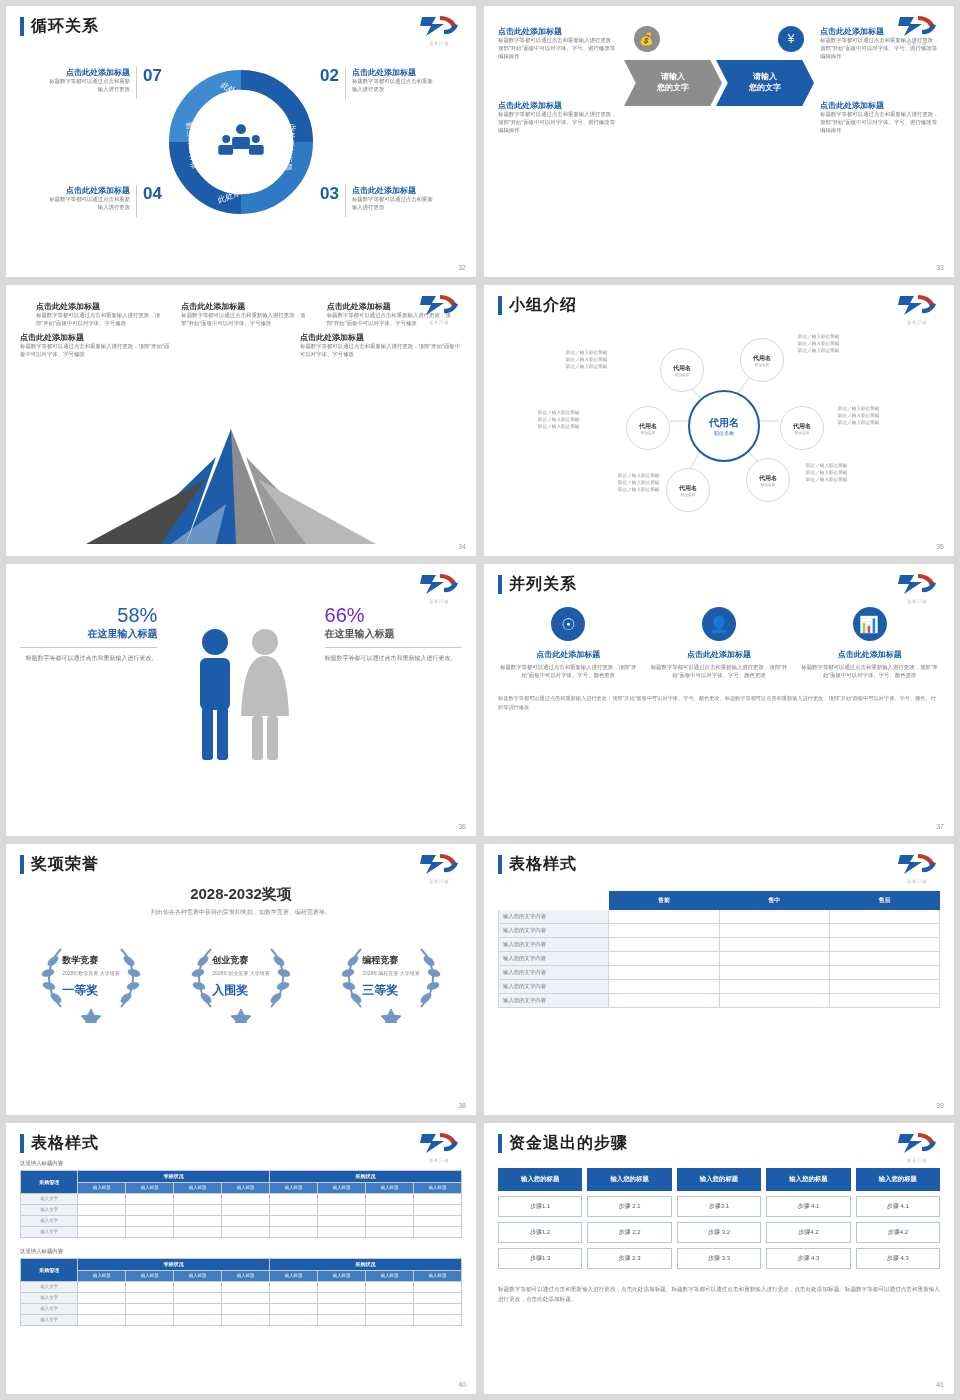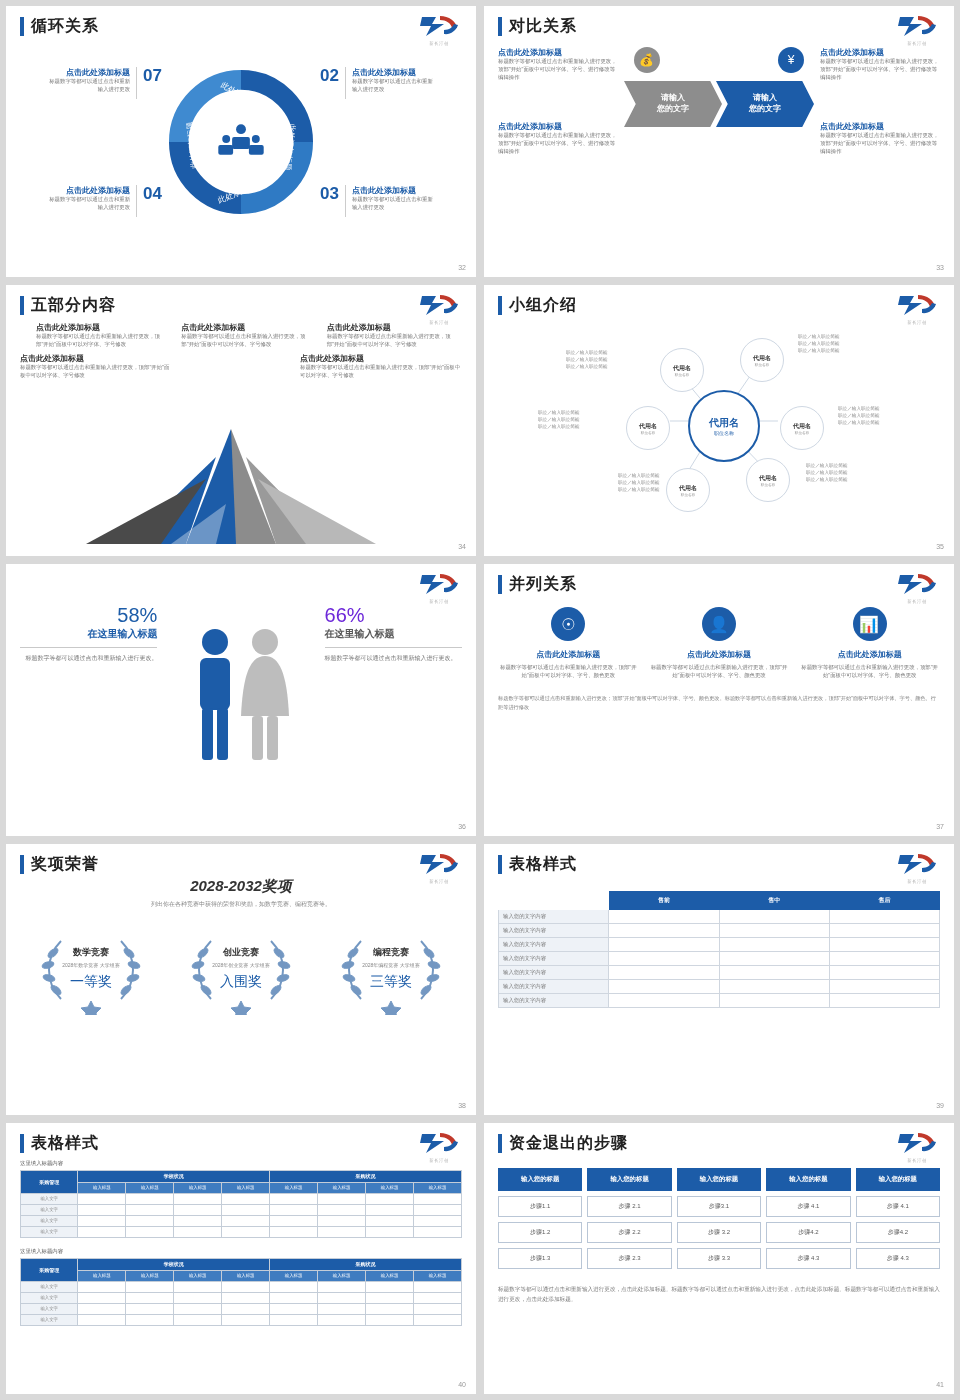--- a/index.html
+++ b/index.html
@@ -131,28 +131,28 @@
   .s37-cards { display:grid; grid-template-columns:1fr 1fr 1fr; gap:10px; margin-top:12px;}
   .s37-card { text-align:center; }
   .s37-icon {
     width:34px; height:34px; border-radius:50%; background:#1c5ca8; color:#fff;
     margin:0 auto 8px; display:flex; align-items:center; justify-content:center; font-size:16px;
   }
   .s37-card .h { font-size:8px; font-weight:bold; color:#1c5ca8; margin-bottom:4px;}
   .s37-foot { font-size:5.2px; color:#808080; line-height:1.7; margin-top:14px;}
 
   
-  .s38-h { text-align:center; font-size:15px; font-weight:bold; color:#333; margin-top:2px;font-style:italic;}
+  .s38-h { text-align:center; font-size:15px; font-weight:bold; color:#333; margin-top:10px;}
   .s38-sub { text-align:center; font-size:6px; color:#888; margin-top:4px;}
   .s38-row { display:grid; grid-template-columns:1fr 1fr 1fr; gap:8px; margin-top:14px;}
   .wreath { position:relative; height:92px; display:flex; align-items:center; justify-content:center;}
-  .wreath .inner { text-align:center; z-index:2;}
+  .wreath .inner { text-align:left; z-index:2;}
   .wreath .t1 { font-size:9px; font-weight:bold; color:#333; }
   .wreath .t2 { font-size:5px; color:#888; line-height:1.5; margin-top:3px;}
-  .wreath .t3 { font-size:14px; font-weight:normal; color:#1c5ca8; margin-top:4px;}
+  .wreath .t3 { font-size:12px; font-weight:bold; color:#1c5ca8; margin-top:4px;}
   .wreath svg { position:absolute; left:0; top:0; width:100%; height:100%; }
 
   
   table { border-collapse: collapse; width: 100%; }
   .tbl39 { margin-top: 16px; }
   .tbl39 th {
     background:#1c5ca8; color:#fff; font-size:6px; font-weight:bold;
     padding:4px 2px; border:1px solid #1c5ca8;
   }
   .tbl39 td { border:1px solid #cfd6df; font-size:5.4px; color:#777; padding:3px 4px; height:12px;}
@@ -258,24 +258,20 @@
             <div class="subhead">点击此处添加标题</div>
             <div class="bodytext">标题数字等都可以通过点击和重新输入进行更改</div>
           </div>
         </div>
       </div>
     </div>
     <div class="slide-num">32</div>
   </div>
 
   <div class="slide">
-    <div class="title-row">
-      <div class="title-bar"></div>
-      <div class="slide-title">对比关系</div>
-    </div>
     <div class="logo">
       <svg class="mark" viewBox="0 0 46 24">
         <path d="M6 3 L20 3 L16 10 L28 10 L10 22 L15 12 L4 12 Z" fill="#1c5ca8"></path>
         <path d="M24 2 C33 2 40 7 41 14 L36 14 C35 9 30 6 24 6 Z" fill="#c0392b"></path>
         <path d="M28 16 C33 16 37 13 38 10 L42 11 C40 17 34 21 28 20 Z" fill="#1c5ca8"></path>
       </svg>
       <div class="cap">新长汀创</div>
     </div>
 
     <div class="s33-grid">
@@ -309,24 +305,20 @@
         <div class="blk" style="margin-top:40px">
           <div class="subhead">点击此处添加标题</div>
           <div class="bodytext">标题数字等都可以通过点击和重新输入进行更改，顶部"开始"面板中可以对字体、字号、进行修改等编辑操作</div>
         </div>
       </div>
     </div>
     <div class="slide-num">33</div>
   </div>
 
   <div class="slide">
-    <div class="title-row">
-      <div class="title-bar"></div>
-      <div class="slide-title">五部分内容</div>
-    </div>
     <div class="logo">
       <svg class="mark" viewBox="0 0 46 24">
         <path d="M6 3 L20 3 L16 10 L28 10 L10 22 L15 12 L4 12 Z" fill="#1c5ca8"></path>
         <path d="M24 2 C33 2 40 7 41 14 L36 14 C35 9 30 6 24 6 Z" fill="#c0392b"></path>
         <path d="M28 16 C33 16 37 13 38 10 L42 11 C40 17 34 21 28 20 Z" fill="#1c5ca8"></path>
       </svg>
       <div class="cap">新长汀创</div>
     </div>
 
     <div class="s34-top">

